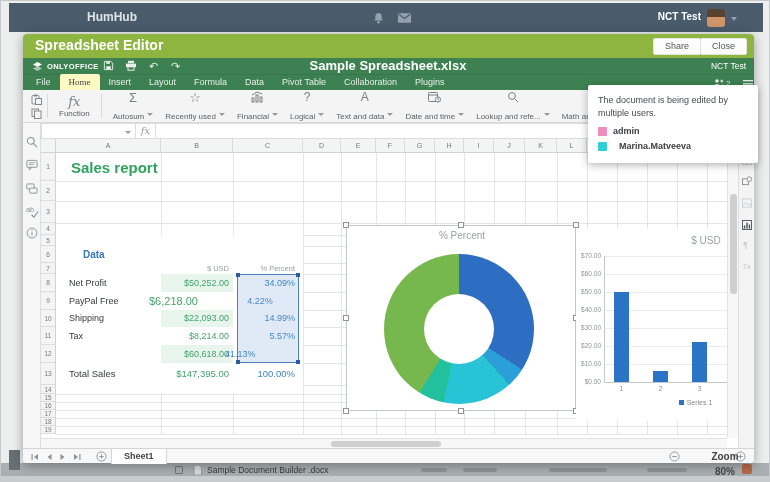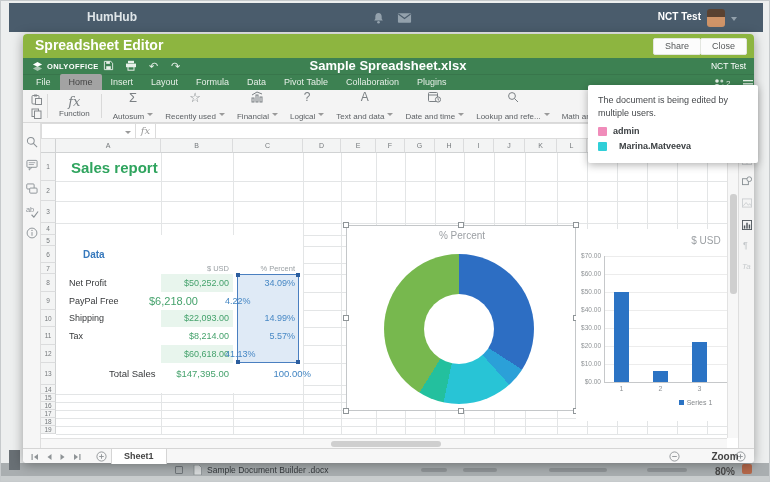--- a/index.html
+++ b/index.html
@@ -8,21 +8,21 @@
            border:1px solid #c6cacc; overflow:hidden; }
   .abs { position:absolute; }
   svg { display:block; }
   .vsep { width:1px; height:24px; background:#d9d9d9; margin:0 5px; }
   .caret { display:inline-block; width:0; height:0; border-left:3px solid transparent;
            border-right:3px solid transparent; border-top:3px solid #9a9a9a; margin-left:3px; vertical-align:middle; }
   .rbitem { display:flex; flex-direction:column; align-items:center; padding:2px 6px; color:#5d6165; cursor:default; }
   .rbitem .ric { height:15px; display:flex; align-items:center; justify-content:center; color:#7b8084; font-size:13px; }
   .rbitem .rlb { font-size:8px; white-space:nowrap; color:#5d6165; }
   .tab { padding:0 9px; font-size:9px; color:#e6efe7; line-height:16px; height:16px; }
-  .tab.active { background:#a3a3a3; color:#444; border-radius:2px 2px 0 0; }
+  .tab.active { background:#fef9c3; color:#444; border-radius:2px 2px 0 0;font-family:Liberation Serif, serif; }
   .hbtn { height:17px; padding:0 11px; background:#fcfcfc; border:1px solid #e3e6e0;
           border-radius:2px; font-size:9px; color:#55585a; line-height:15px; }
 </style>
 </head>
 <body>
 
 <div class="stage">
 
   <div class="abs" style="left:8px;top:2px;width:754px;height:29px;background:#4a5c6c;">
     <span class="abs" style="left:78px;top:7px;font-size:12px;font-weight:bold;color:rgba(236,241,243,0.92);">HumHub</span>
@@ -321,34 +321,34 @@
         <div style="position: absolute; left: 30px; top: 20px; font-size: 15px; font-weight: bold; color: rgb(47, 164, 94);">Sales report</div>
         <div style="position: absolute; left: 42px; top: 107px; height: 17px; line-height: 17px; font-size: 10px; font-weight: bold; color: rgb(55, 121, 189);">Data</div>
         <div style="position: absolute; left: 108px; top: 124px; width: 80px; height: 11px; line-height: 11px; font-size: 7.5px; color: rgb(154, 160, 164); text-align: right;">$ USD</div>
         <div style="position: absolute; left: 184px; top: 124px; width: 70px; height: 11px; line-height: 11px; font-size: 7.5px; color: rgb(154, 160, 164); text-align: right;">% Percent</div>
         <div style="position: absolute; left: 120px; top: 135px; width: 72px; height: 18px; background: rgb(232, 245, 237);"></div>
         <div style="position: absolute; left: 28px; top: 135px; width: 90px; height: 18px; line-height: 18px; font-size: 9px; color: rgb(55, 57, 59);">Net Profit</div>
         <div style="position: absolute; left: 108px; top: 135px; width: 80px; height: 18px; line-height: 18px; font-size: 9px; color: rgb(69, 162, 108); text-align: right;">$50,252.00</div>
         <div style="position: absolute; left: 184px; top: 135px; width: 70px; height: 18px; line-height: 18px; font-size: 9px; color: rgb(66, 133, 194); text-align: right;">34.09%</div>
         <div style="position: absolute; left: 28px; top: 153px; width: 90px; height: 18px; line-height: 18px; font-size: 9px; color: rgb(55, 57, 59);">PayPal Free</div>
         <div style="position: absolute; left: 108px; top: 153px; width: 80px; height: 18px; line-height: 18px; font-size: 11px; color: rgb(69, 162, 108); text-align: left;">$6,218.00</div>
-        <div style="position: absolute; left: 184px; top: 153px; width: 70px; height: 18px; line-height: 18px; font-size: 9px; color: rgb(66, 133, 194); text-align: left;">4.22%</div>
+        <div style="position: absolute; left: 184px; top: 153px; width: 70px; height: 18px; line-height: 18px; font-size: 9px; color: rgb(66, 133, 194); text-align: center;">4.22%</div>
         <div style="position: absolute; left: 120px; top: 171px; width: 72px; height: 17px; background: rgb(232, 245, 237);"></div>
         <div style="position: absolute; left: 28px; top: 171px; width: 90px; height: 17px; line-height: 17px; font-size: 9px; color: rgb(55, 57, 59);">Shipping</div>
         <div style="position: absolute; left: 108px; top: 171px; width: 80px; height: 17px; line-height: 17px; font-size: 9px; color: rgb(69, 162, 108); text-align: right;">$22,093.00</div>
         <div style="position: absolute; left: 184px; top: 171px; width: 70px; height: 17px; line-height: 17px; font-size: 9px; color: rgb(66, 133, 194); text-align: right;">14.99%</div>
         <div style="position: absolute; left: 28px; top: 188px; width: 90px; height: 18px; line-height: 18px; font-size: 9px; color: rgb(55, 57, 59);">Tax</div>
         <div style="position: absolute; left: 108px; top: 188px; width: 80px; height: 18px; line-height: 18px; font-size: 9px; color: rgb(69, 162, 108); text-align: right;">$8,214.00</div>
         <div style="position: absolute; left: 184px; top: 188px; width: 70px; height: 18px; line-height: 18px; font-size: 9px; color: rgb(66, 133, 194); text-align: right;">5.57%</div>
         <div style="position: absolute; left: 120px; top: 206px; width: 72px; height: 18px; background: rgb(232, 245, 237);"></div>
         <div style="position: absolute; left: 108px; top: 206px; width: 80px; height: 18px; line-height: 18px; font-size: 9px; color: rgb(69, 162, 108); text-align: right;">$60,618.00</div>
         <div style="position: absolute; left: 184px; top: 206px; width: 70px; height: 18px; line-height: 18px; font-size: 9px; color: rgb(66, 133, 194); ">41.13%</div>
-        <div style="position: absolute; left: 28px; top: 224px; width: 90px; height: 22px; line-height: 22px; font-size: 9.5px; color: rgb(55, 57, 59); margin-left: 40px;">Total Sales</div>
+        <div style="position: absolute; left: 28px; top: 224px; width: 90px; height: 22px; line-height: 22px; font-size: 9.5px; color: rgb(55, 57, 59);">Total Sales</div>
         <div style="position: absolute; left: 108px; top: 224px; width: 80px; height: 22px; line-height: 22px; font-size: 9.5px; color: rgb(69, 162, 108); text-align: right;">$147,395.00</div>
-        <div style="position: absolute; left: 200px; top: 224px; width: 70px; height: 22px; line-height: 22px; font-size: 9.5px; color: rgb(66, 133, 194); text-align: right;">100.00%</div>
+        <div style="position: absolute; left: 184px; top: 224px; width: 70px; height: 22px; line-height: 22px; font-size: 9.5px; color: rgb(66, 133, 194); text-align: right;">100.00%</div>
         <div style="position: absolute; left: 196px; top: 135px; width: 62px; height: 89px; background: rgba(96, 148, 208, 0.2); border: 1px solid rgb(74, 127, 192); z-index: 4;">
           <div style="position: absolute; left: -2px; top: -2px; width: 4px; height: 4px; background: rgb(43, 93, 158);"></div>
           <div style="position: absolute; left: 58px; top: -2px; width: 4px; height: 4px; background: rgb(43, 93, 158);"></div>
           <div style="position: absolute; left: -2px; top: 85px; width: 4px; height: 4px; background: rgb(43, 93, 158);"></div>
           <div style="position: absolute; left: 58px; top: 85px; width: 4px; height: 4px; background: rgb(43, 93, 158);"></div>
         </div>
         <div style="position: absolute; left: 305px; top: 86px; width: 230px; height: 186px; background: rgb(255, 255, 255); border: 1px solid rgb(196, 199, 201); z-index: 3;">
           <div style="position: absolute; left: 0px; top: 4px; width: 230px; text-align: center; font-size: 10px; color: rgb(155, 159, 163);">% Percent</div>
           <div style="position: absolute; left: 37px; top: 28px; width: 150px; height: 150px; border-radius: 50%; background: conic-gradient(rgb(45, 110, 195) 0deg, rgb(45, 110, 195) 122.724deg, rgb(43, 160, 216) 122.724deg, rgb(43, 160, 216) 137.916deg, rgb(40, 196, 214) 137.916deg, rgb(40, 196, 214) 191.88deg, rgb(35, 192, 158) 191.88deg, rgb(35, 192, 158) 211.932deg, rgb(119, 184, 78) 211.932deg, rgb(119, 184, 78) 360deg);"></div>
           <div style="position: absolute; left: 77px; top: 68px; width: 70px; height: 70px; border-radius: 50%; background: rgb(255, 255, 255);"></div>

